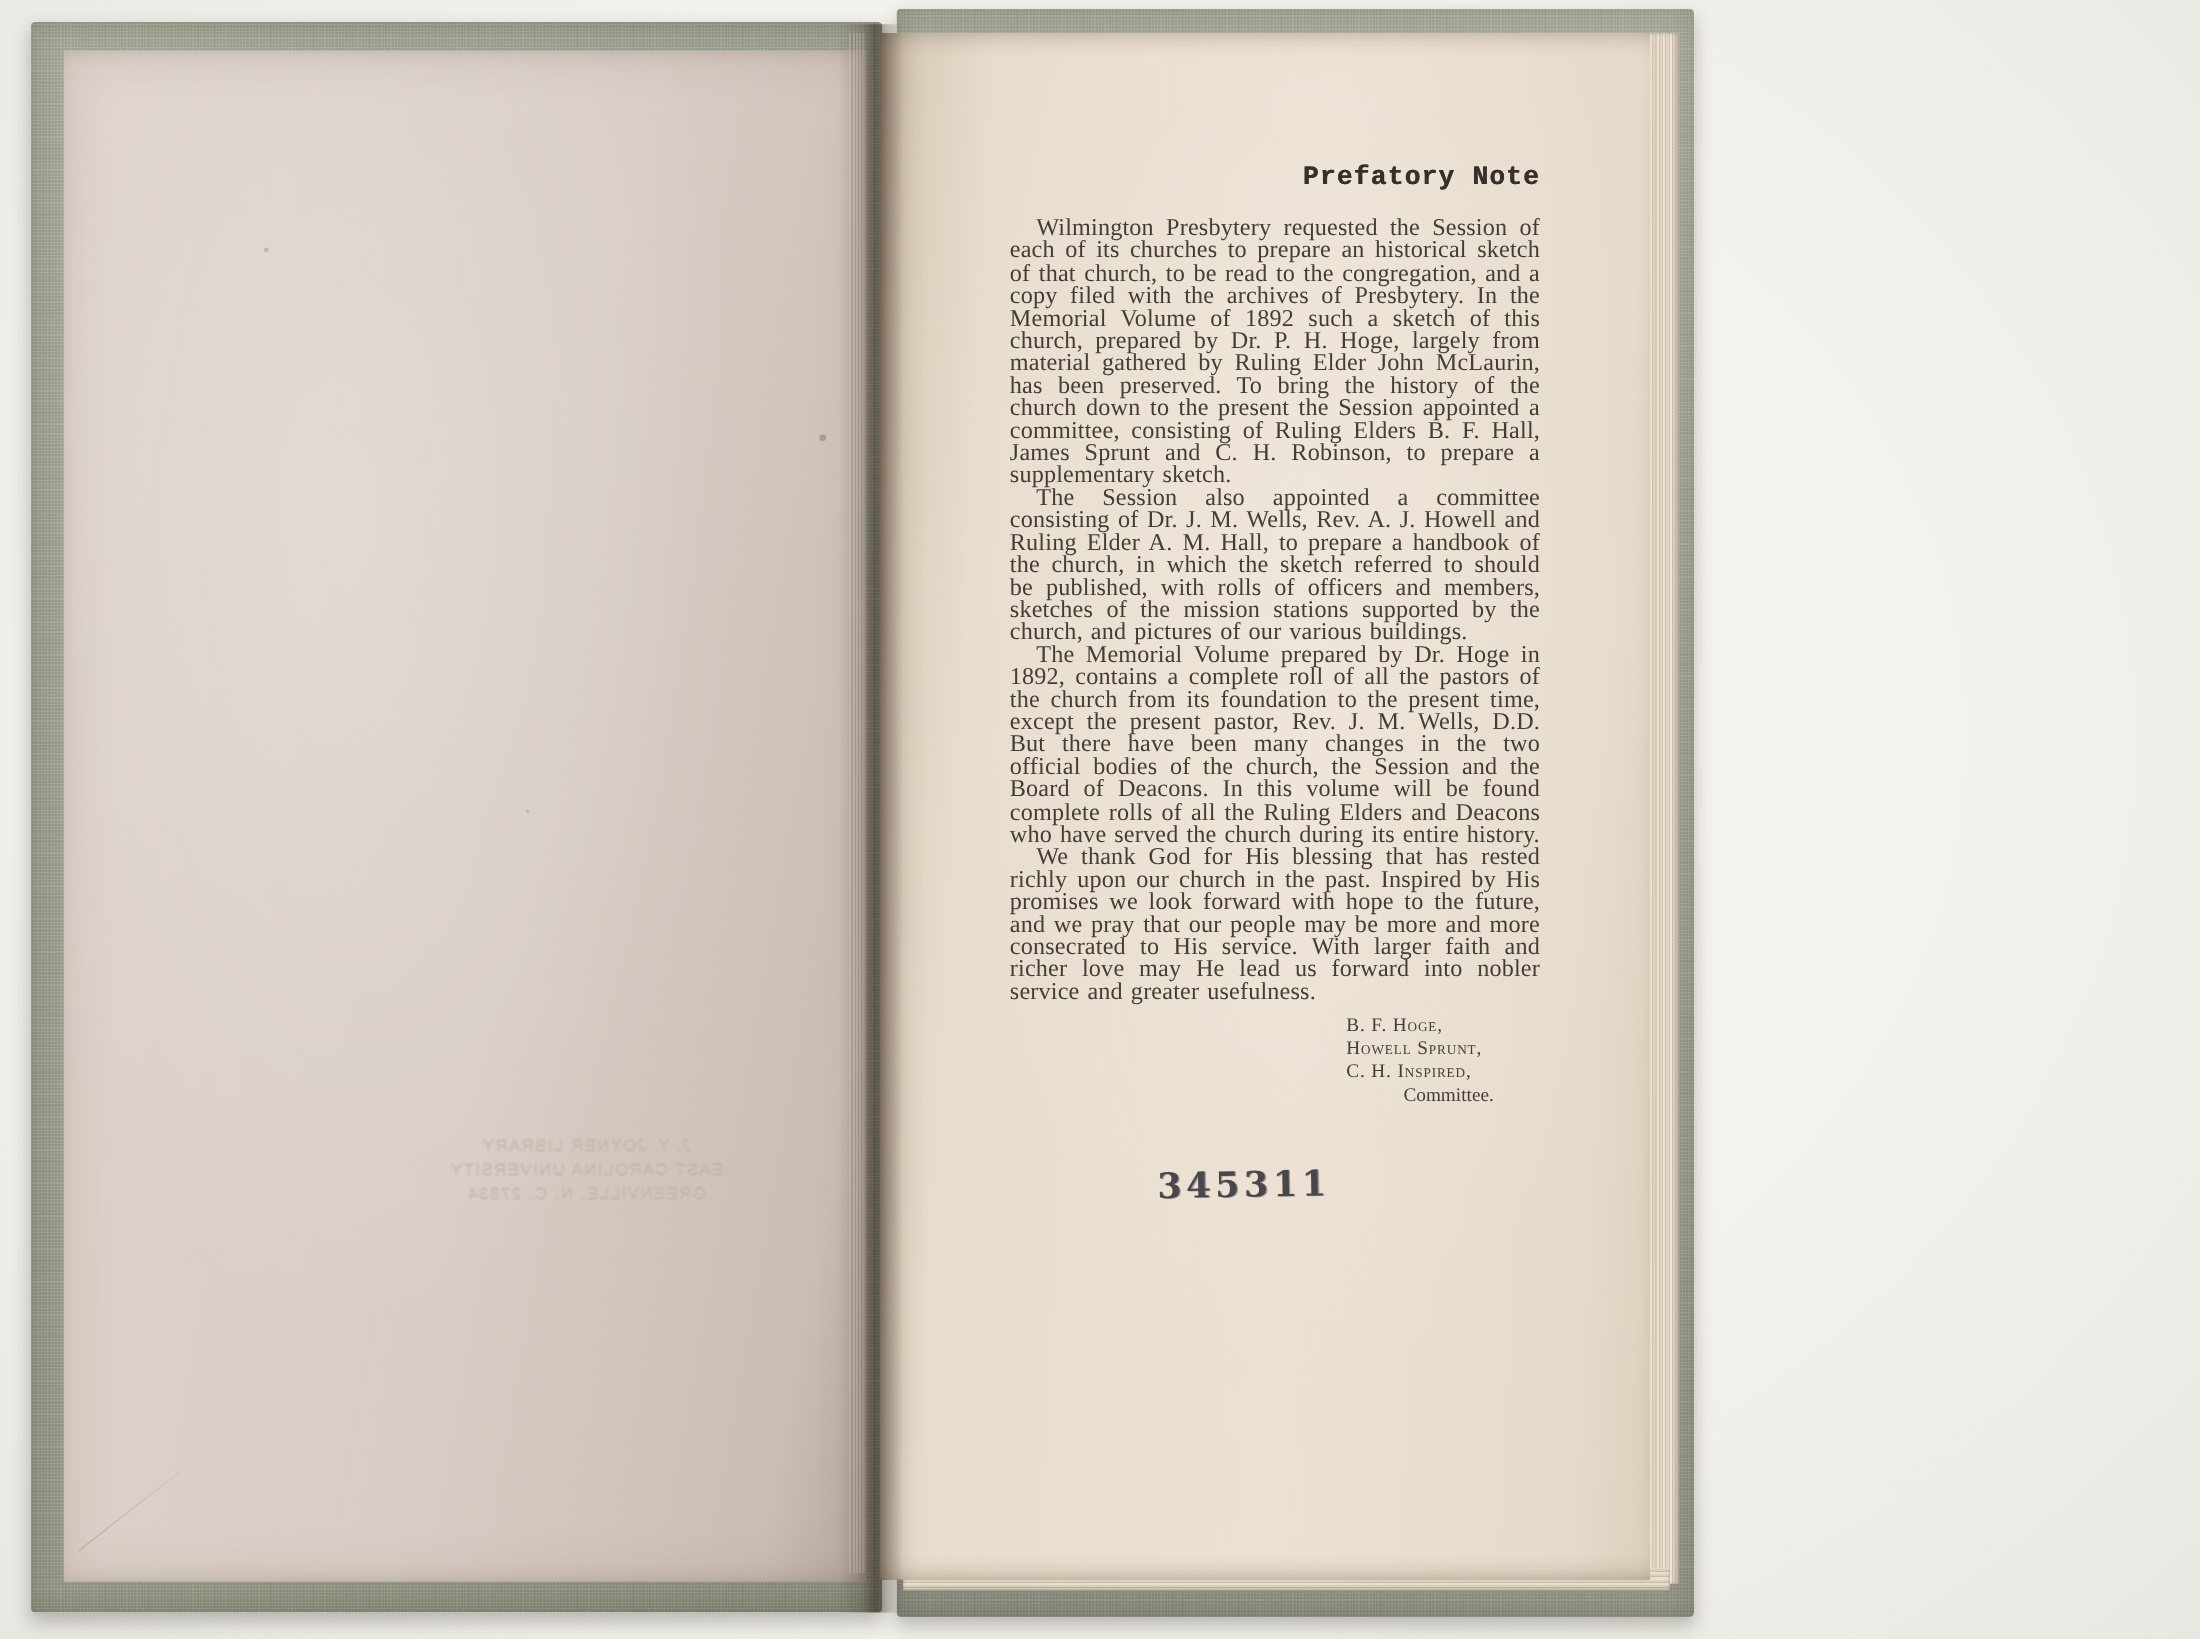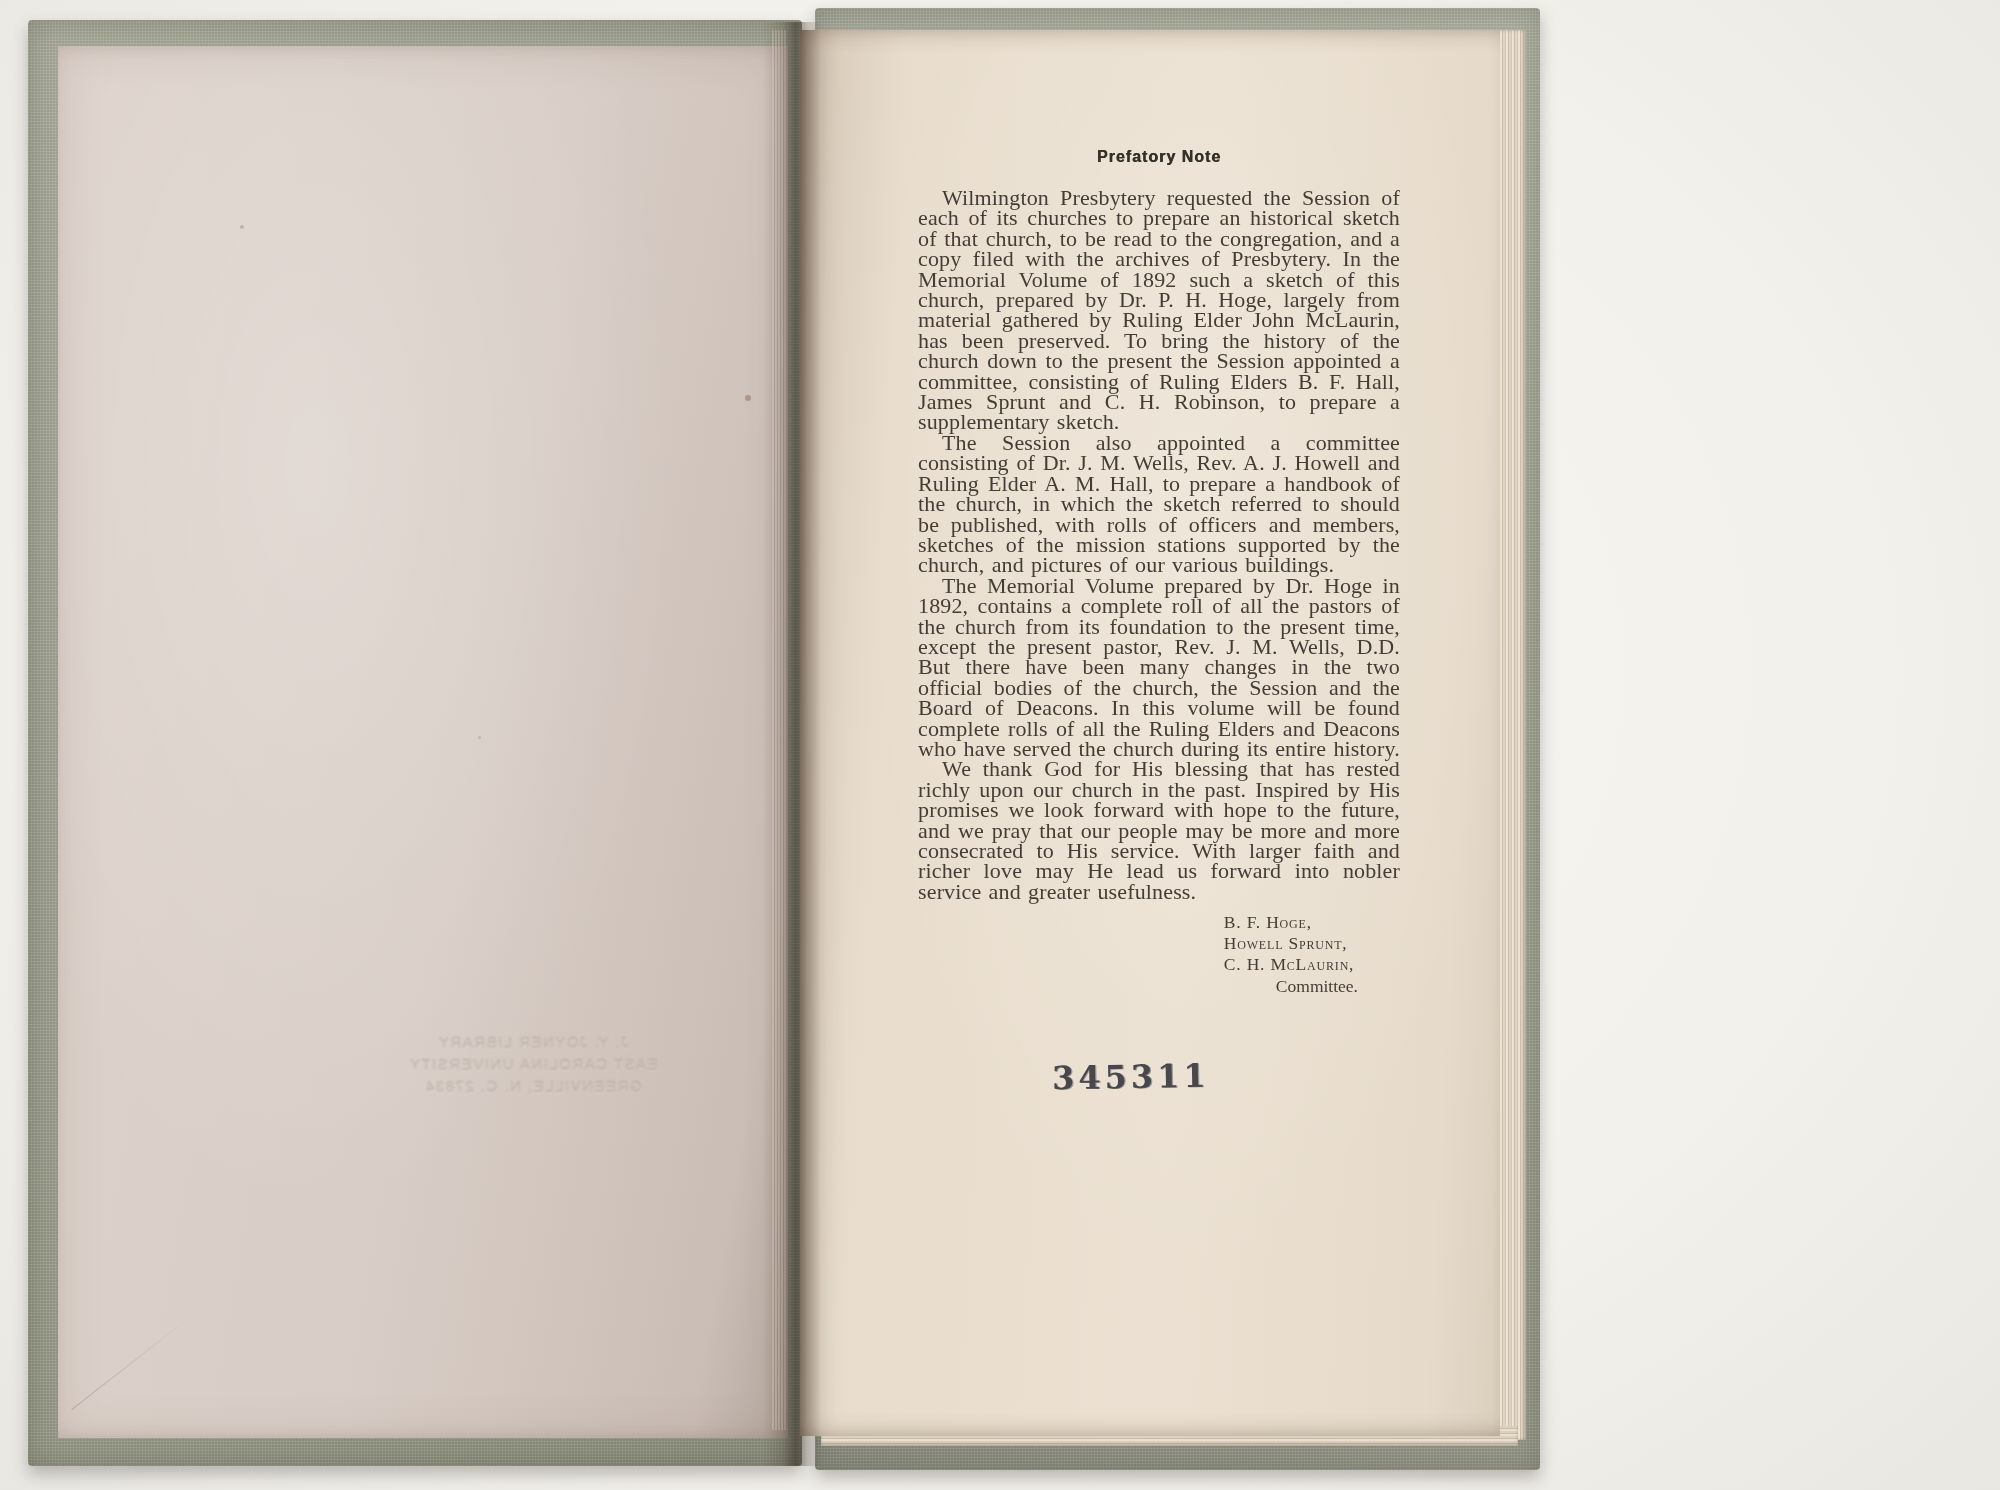--- a/index.html
+++ b/index.html
@@ -73,23 +73,23 @@
   .right-page{
     position:absolute;left:800px;top:30px;width:700px;height:1406px;
     background:
       radial-gradient(ellipse at 55% 35%, rgba(255,255,255,0.20) 0%, rgba(255,255,255,0) 60%),
       linear-gradient(93deg,#c6b8a6 0%,#dbcebd 5%,#e8ddcd 14%,#ebe0d1 55%,#e6dbcb 90%,#dbcfbd 100%);
     box-shadow:inset 22px 0 30px -14px rgba(90,70,50,0.5), inset 0 -12px 22px -14px rgba(90,70,50,0.35), inset 0 14px 22px -16px rgba(90,70,50,0.3);
   }
 
   .text-col{position:absolute;left:118px;top:118px;width:482px;color:#433d36;}
   .title{
-    margin:0 0 22px 0;text-align:center;
-    font-family:Liberation Sans, sans-serif;font-weight:700;font-style:normal;
-    font-size:16px;letter-spacing:1px;color:#35302a;
+    margin:0 0 22px 0;text-align:right;
+    font-family:Liberation Mono, monospace;font-weight:700;font-style:normal;
+    font-size:24px;letter-spacing:1px;color:#35302a;
     text-shadow:0.4px 0 0 #35302a;
   }
   .para{
     margin:0;text-align:justify;text-indent:24px;
     font-size:22px;line-height:20.4px;letter-spacing:0.15px;word-spacing:1.6px;
   }
   .sigs{
     margin:10px 42px 0 auto;width:fit-content;
     font-size:17.5px;line-height:21px;
   }
@@ -147,21 +147,21 @@
   <div class="right-page">
     <div class="text-col">
       <h1 class="title">Prefatory Note</h1>
       <p class="para">Wilmington Presbytery requested the Session of each of its churches to prepare an historical sketch of that church, to be read to the congregation, and a copy filed with the archives of Presbytery.  In the Memorial Volume of 1892 such a sketch of this church, prepared by Dr. P. H. Hoge, largely from material gathered by Ruling Elder John McLaurin, has been preserved.  To bring the history of the church down to the present the Session appointed a committee, consisting of Ruling Elders B. F. Hall, James Sprunt and C. H. Robinson, to prepare a supplementary sketch.</p>
       <p class="para">The Session also appointed a committee consisting of Dr. J. M. Wells, Rev. A. J. Howell and Ruling Elder A. M. Hall, to prepare a handbook of the church, in which the sketch referred to should be published, with rolls of officers and members, sketches of the mission stations supported by the church, and pictures of our various buildings.</p>
       <p class="para">The Memorial Volume prepared by Dr. Hoge in 1892, contains a complete roll of all the pastors of the church from its foundation to the present time, except the present pastor, Rev. J. M. Wells, D.D.  But there have been many changes in the two official bodies of the church, the Session and the Board of Deacons.  In this volume will be found complete rolls of all the Ruling Elders and Deacons who have served the church during its entire history.</p>
       <p class="para">We thank God for His blessing that has rested richly upon our church in the past.  Inspired by His promises we look forward with hope to the future, and we pray that our people may be more and more consecrated to His service.  With larger faith and richer love may He lead us forward into nobler service and greater usefulness.</p>
       <div class="sigs">
         <div class="sig">B. F. Hoge,</div>
         <div class="sig">Howell Sprunt,</div>
-        <div class="sig">C. H. McLaurin,</div>
+        <div class="sig">C. H. Inspired,</div>
         <div class="committee">Committee.</div>
       </div>
     </div>
     <div class="stamp">345311</div>
   </div>
 
   <div class="flyleaf-edges"></div>
   <div class="gutter"></div>
 
 </div>

